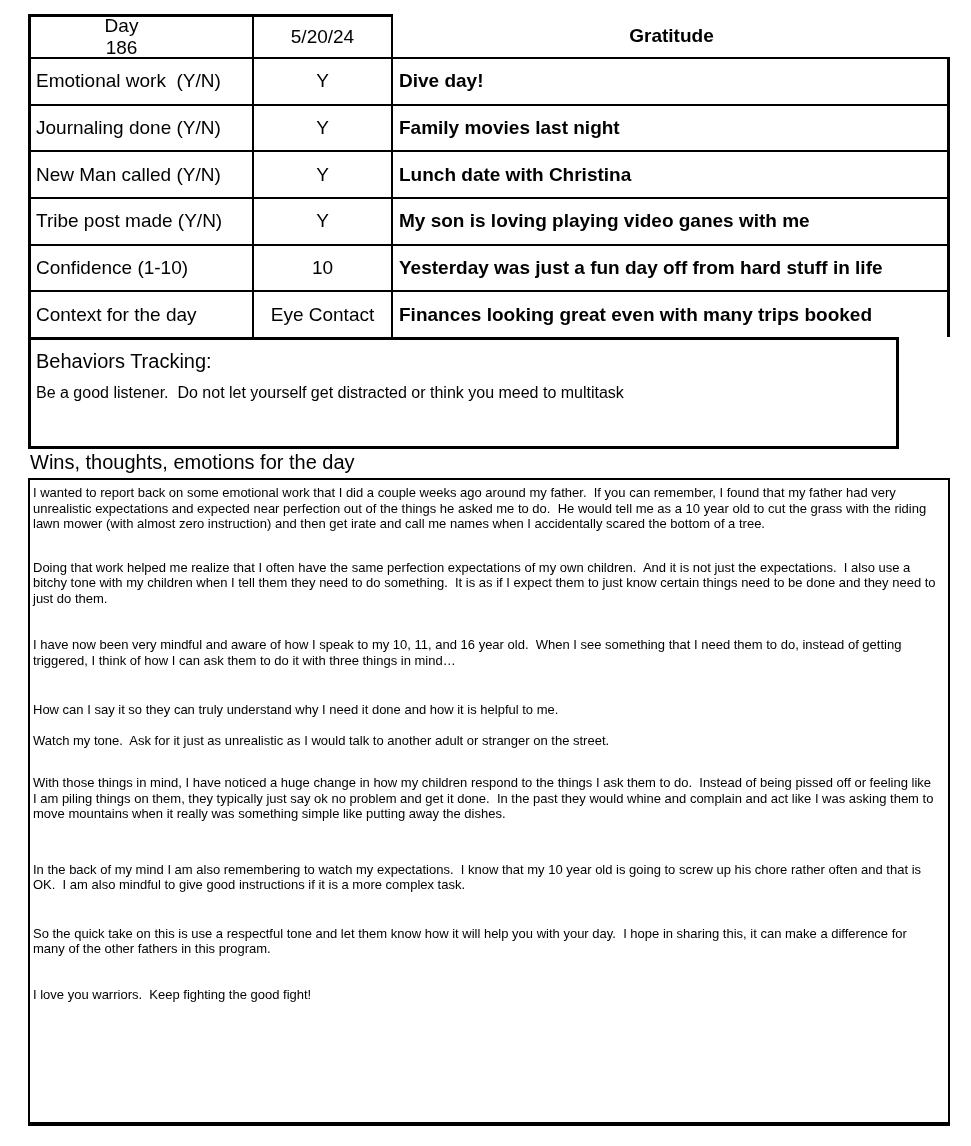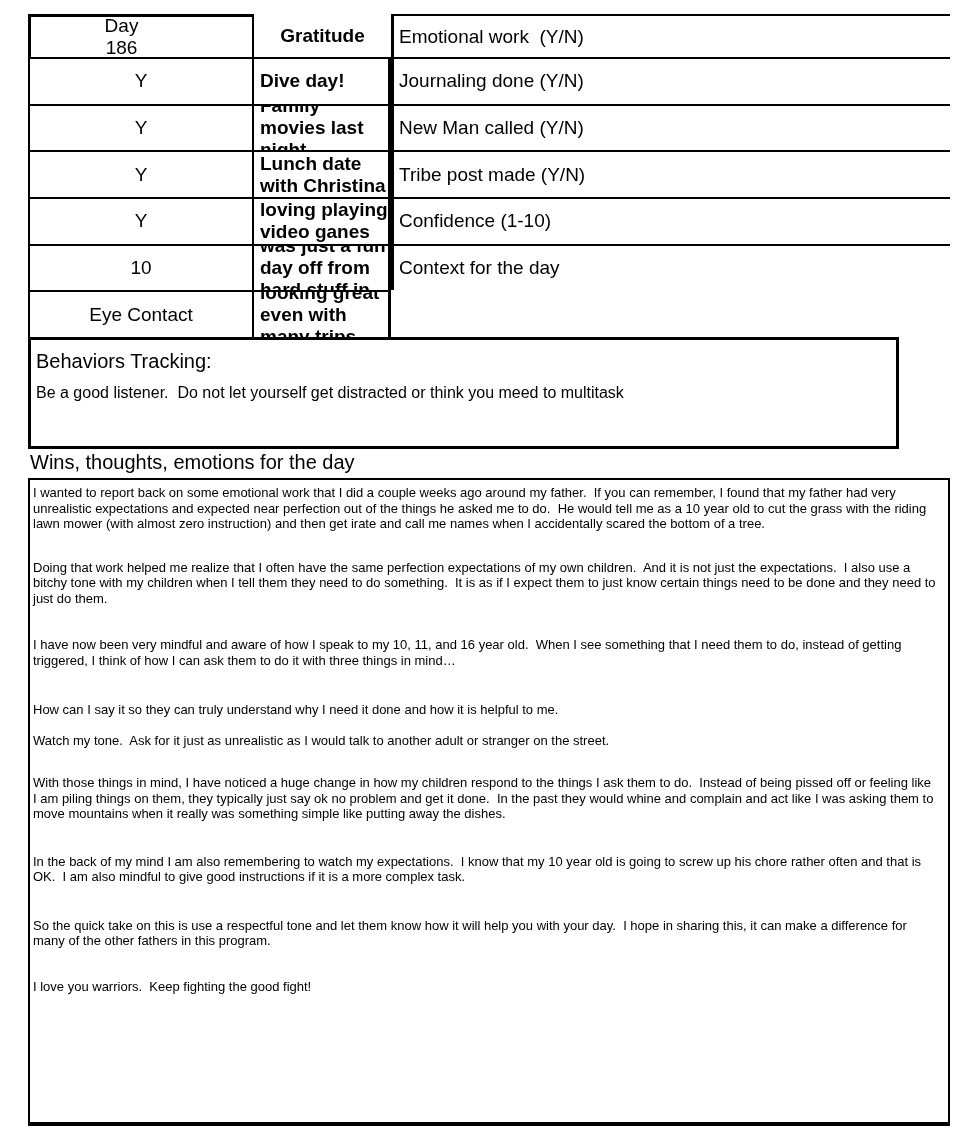--- a/index.html
+++ b/index.html
@@ -64,33 +64,34 @@
     padding:5px 12px 0 3px;
     overflow:hidden;
   }
   .wins-box p {
     font-size:13px;
     line-height:15.5px;
     white-space:pre-wrap;
   }
   .g28{margin-bottom:28px} .g31{margin-bottom:31px} .g34{margin-bottom:34px}
   .g15{margin-bottom:15px} .g16{margin-bottom:16px} .g27{margin-bottom:27px}
-  .g32{margin-bottom:32px} .g33{margin-bottom:33px} .g30{margin-bottom:30px}
+  .g32{margin-bottom:40px} .g33{margin-bottom:33px} .g30{margin-bottom:30px}
 </style>
 </head>
 <body>
 
 <div class="sheet">
 
   <div class="tracker">
 
     <div class="cell col1 hdr1 day">
       <span>Day</span>
       <span>186</span>
     </div>
+    <div class="cell hdr2 center">5/20/24</div>
     <div class="cell col3 grat-hdr">Gratitude</div>
 
     <div class="cell col1">Emotional work  (Y/N)</div>
     <div class="cell center">Y</div>
     <div class="cell col3">Dive day!</div>
 
     <div class="cell col1">Journaling done (Y/N)</div>
     <div class="cell center">Y</div>
     <div class="cell col3">Family movies last night</div>
 

